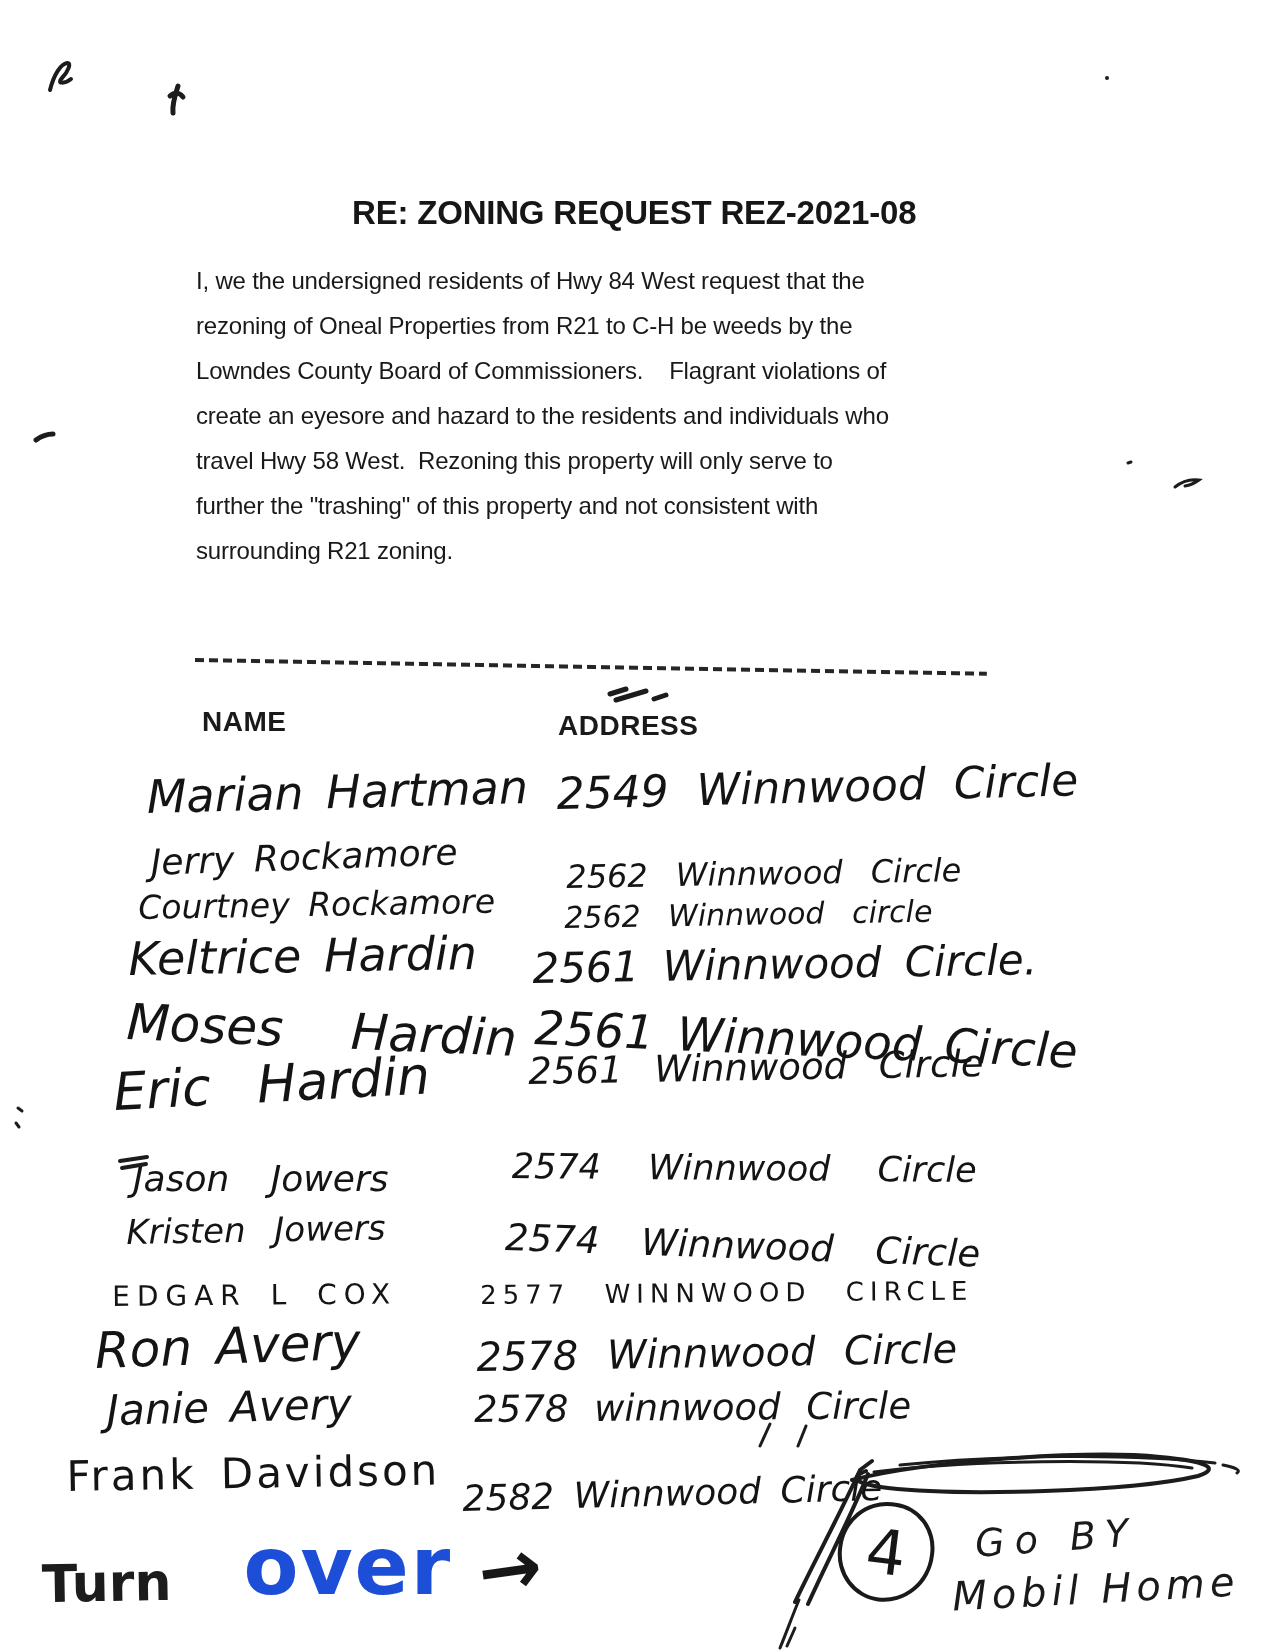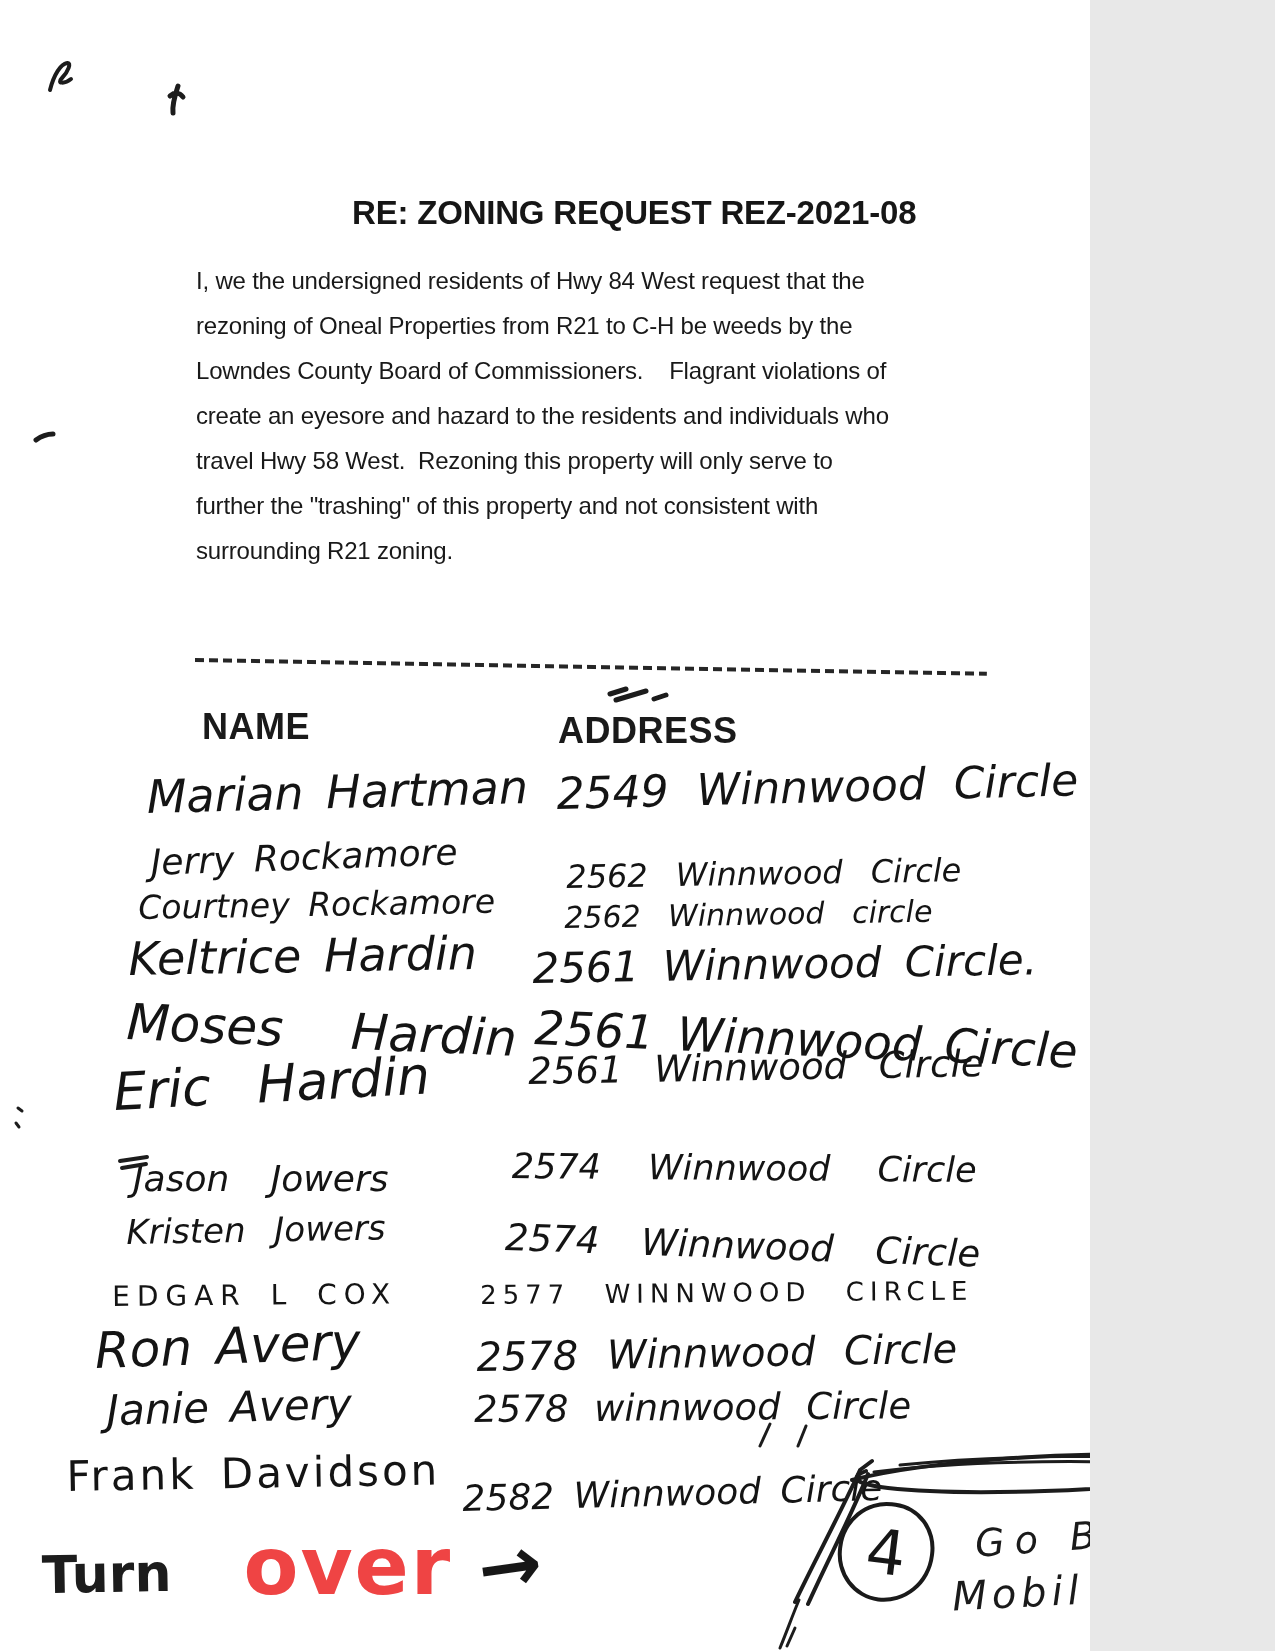--- a/index.html
+++ b/index.html
@@ -1,35 +1,35 @@
 <!DOCTYPE html>
 <html><head>
 <meta charset="utf-8">
 <style>
   html,body{margin:0;padding:0;background:#e8e8e8;}
   #page{
-    position:relative;width:1090px;height:1651px;background:#ffffff;
+    position:relative;width:1275px;height:1651px;background:#ffffff;
     overflow:hidden;font-family:"Liberation Sans",sans-serif;color:#1b1b1b;
   }
   
   .doc-title{
     position:absolute;left:352px;top:194px;font-size:33px;font-weight:700;
     letter-spacing:-0.2px;white-space:pre;color:#161616;
   }
   .body-block{position:absolute;left:196px;top:258px;width:860px;}
   .body-line{
     font-size:24px;line-height:45px;white-space:pre;color:#191919;
     letter-spacing:-0.2px;
   }
   .dashed-sep{
     position:absolute;left:195px;top:658px;width:792px;height:4px;
     background:repeating-linear-gradient(90deg,#262626 0 9px,transparent 9px 14px);
     transform:rotate(1deg);transform-origin:left top;
   }
-  .col-header{position:absolute;font-size:36px;font-weight:700;color:#1a1a1a;letter-spacing:0.5px;}
+  .col-header{position:absolute;font-size:28px;font-weight:700;color:#1a1a1a;letter-spacing:0.5px;}
   #name-header{left:202px;top:706px;}
   #address-header{left:558px;top:710px;}
   
   .sig{position:absolute;inset:0;pointer-events:none;}
   .hw{
     position:absolute;font-family:"DejaVu Sans",sans-serif;font-style:italic;
     color:#141414;white-space:pre;transform-origin:left top;word-spacing:8px;
   }
   
   .r0 .n{left:146px;top:770px;font-size:46px;transform:rotate(-1.5deg);}
@@ -62,23 +62,23 @@
   
   .r9 .n{left:94px;top:1322px;font-size:50px;transform:rotate(-2deg);}
   .r9 .a{left:476px;top:1334px;font-size:40px;transform:rotate(-1deg);word-spacing:16px;}
   
   .r10 .n{left:106px;top:1386px;font-size:42px;transform:rotate(-1.5deg);}
   .r10 .a{left:474px;top:1388px;font-size:37px;transform:rotate(-0.5deg);word-spacing:14px;}
   
   .r11 .n{left:66px;top:1452px;font-size:42px;font-style:normal;letter-spacing:3px;transform:rotate(-1deg);}
   .r11 .a{left:462px;top:1478px;font-size:36px;transform:rotate(-1.5deg);word-spacing:8px;}
   
-  .turn-over{position:absolute;left:42px;top:1534px;display:flex;align-items:center;}
+  .turn-over{position:absolute;left:42px;top:1534px;display:flex;align-items:flex-end;}
   .turn-word{font-family:"DejaVu Sans",sans-serif;font-size:52px;font-weight:600;color:#1c1c1c;transform:rotate(-1deg);}
-  .over-word{font-family:"DejaVu Sans",sans-serif;font-size:80px;font-weight:800;color:#ef4444;margin-left:72px;margin-top:-14px;letter-spacing:2px;}
+  .over-word{font-family:"DejaVu Sans",sans-serif;font-size:80px;font-weight:800;color:#1d4ed8;margin-left:72px;margin-top:-14px;letter-spacing:2px;}
   .over-arrow{font-family:"DejaVu Sans",sans-serif;font-size:76px;font-weight:700;color:#171717;margin-left:26px;margin-top:-16px;transform:rotate(-8deg);}
   .circled-four{
     position:absolute;left:838px;top:1502px;width:88px;height:92px;
     border:4px solid #1a1a1a;border-radius:50% 46% 52% 48%;
     display:flex;align-items:center;justify-content:center;
     font-family:"DejaVu Sans",sans-serif;font-size:62px;color:#161616;
     transform:rotate(7deg);
   }
   .note-1{position:absolute;left:975px;top:1516px;font-family:"DejaVu Sans",sans-serif;
     font-size:38px;color:#1a1a1a;letter-spacing:10px;transform:rotate(-4deg);font-style:italic;white-space:pre;}

